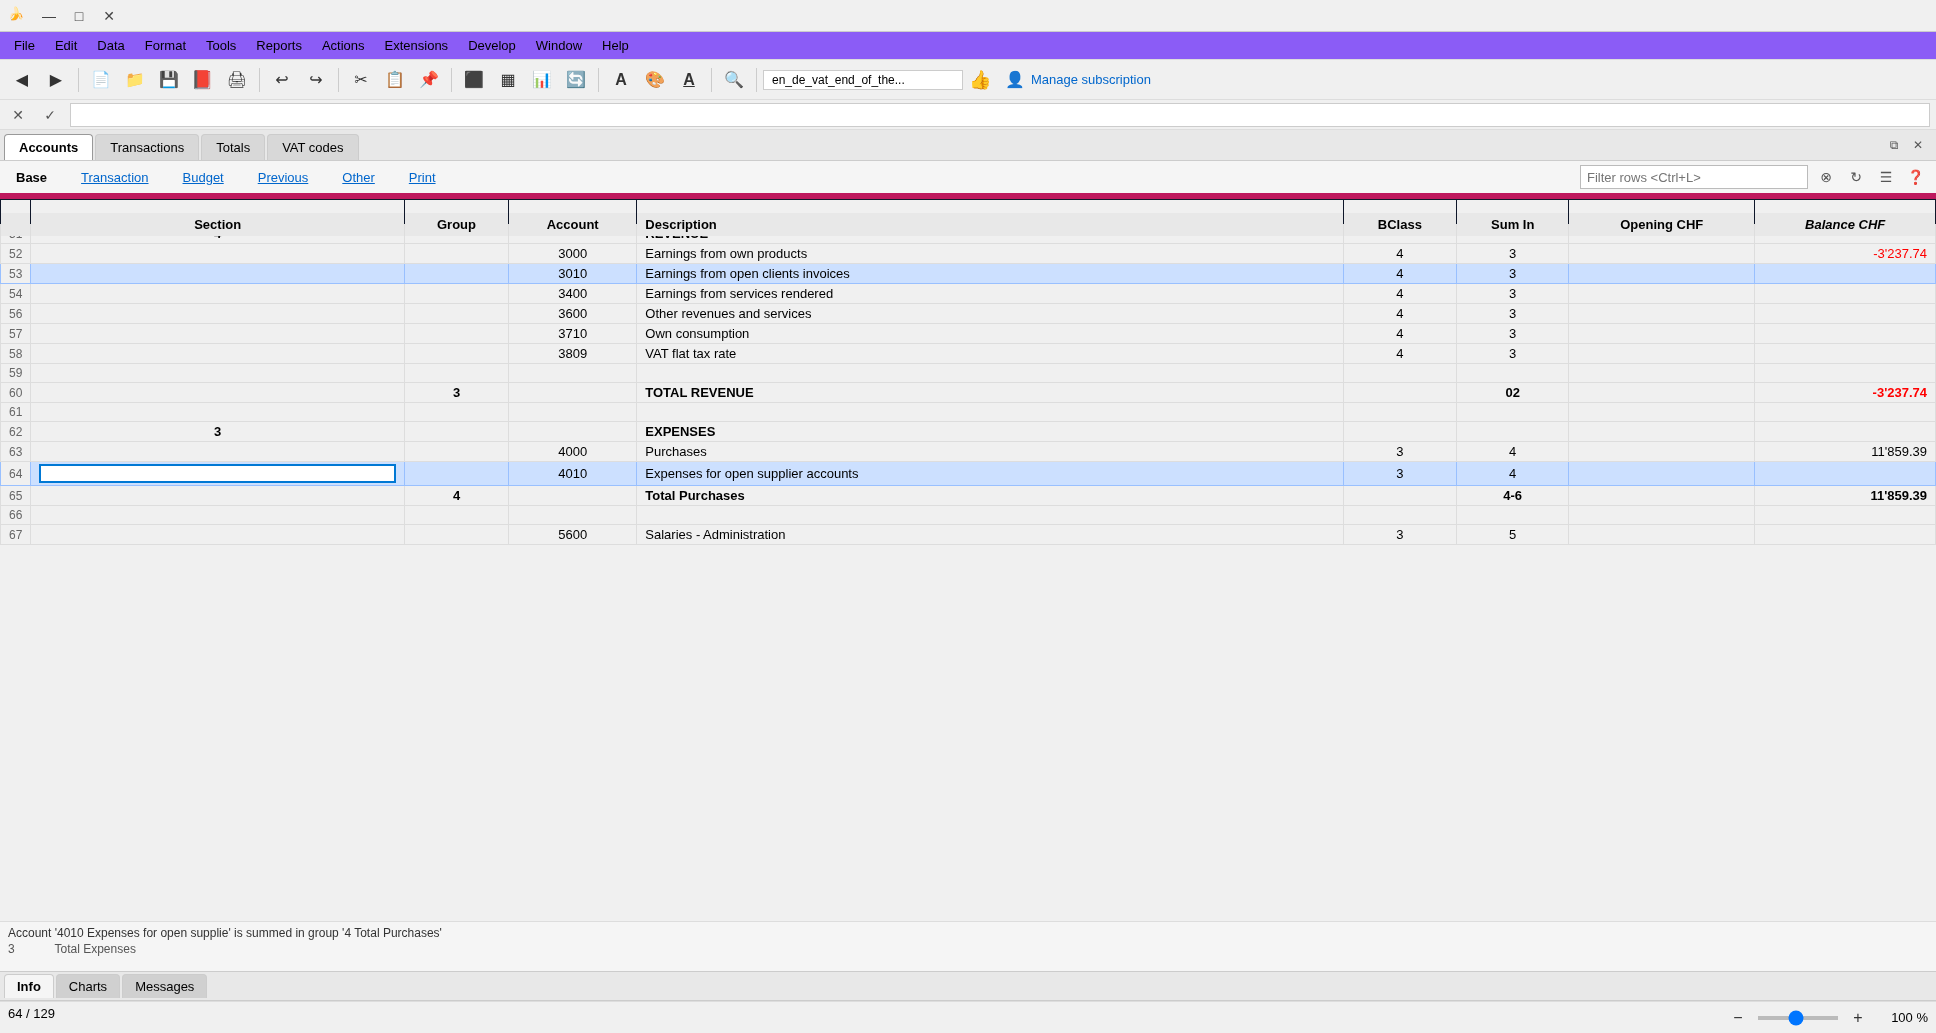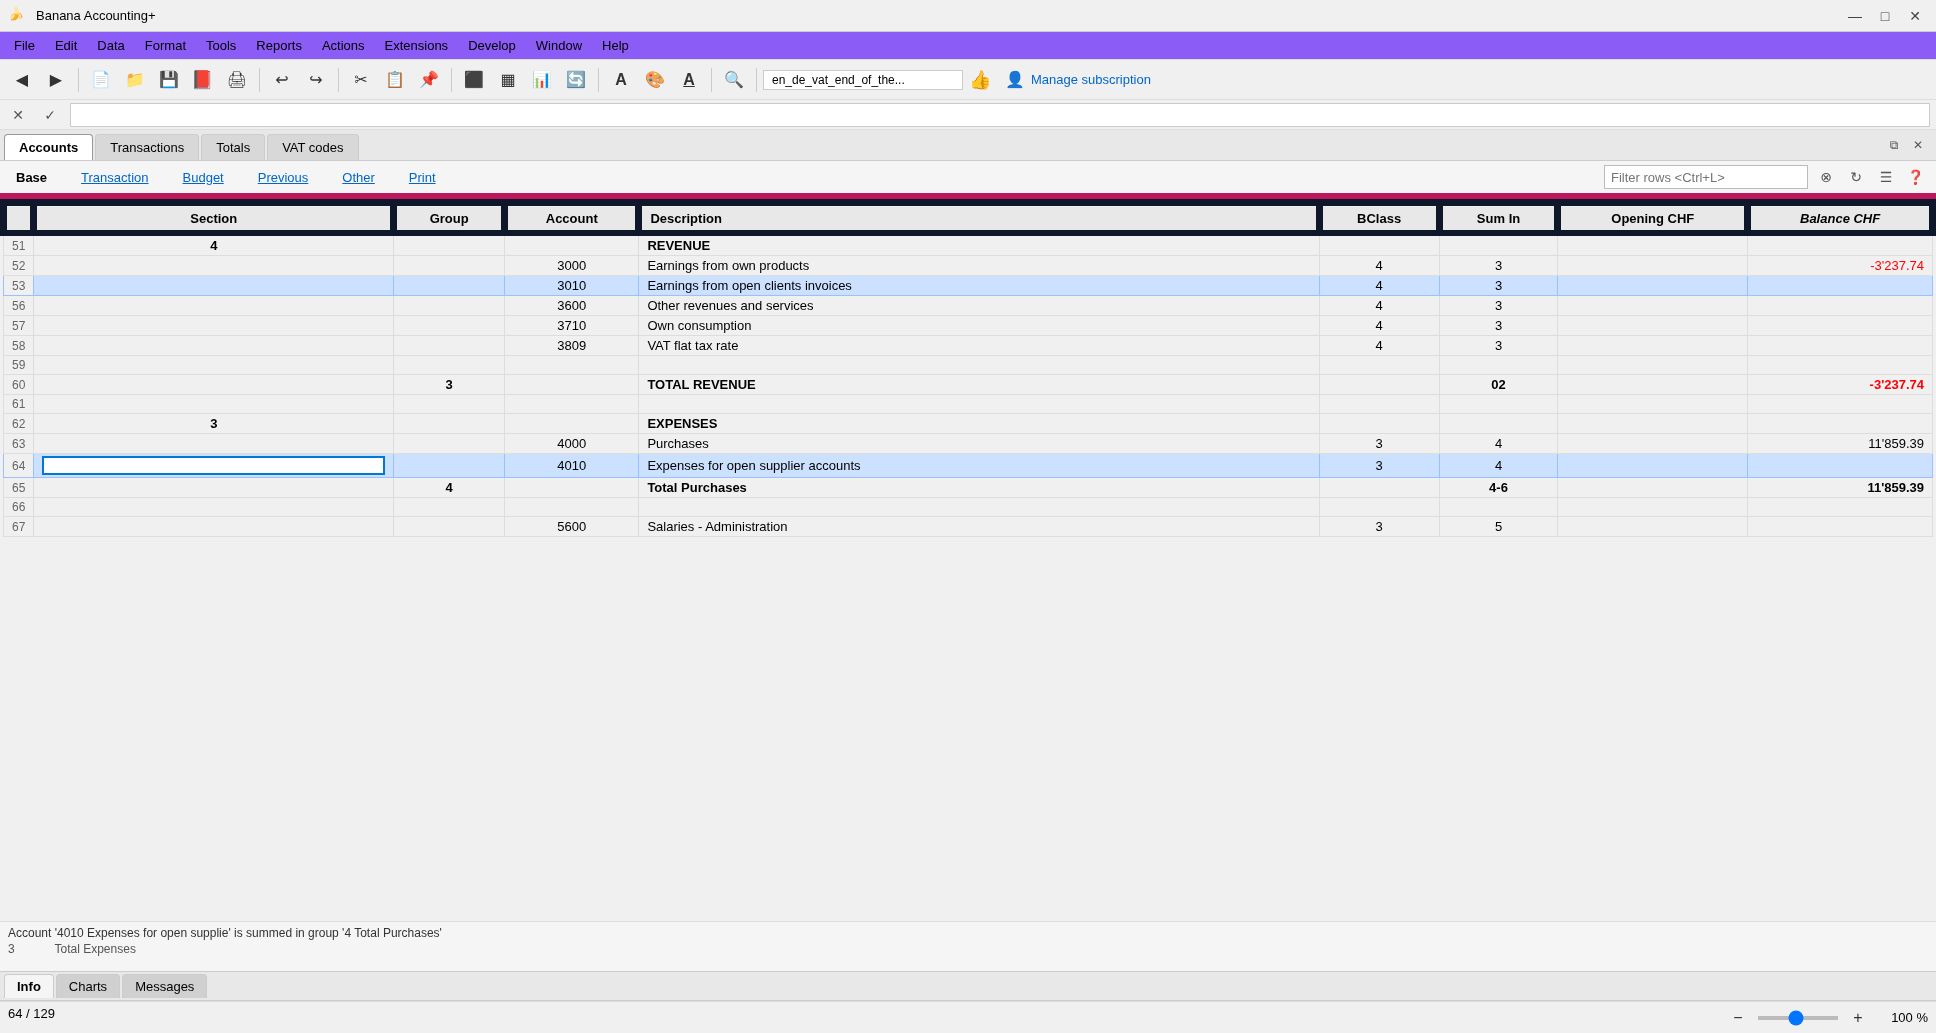--- a/index.html
+++ b/index.html
@@ -124,41 +124,41 @@
     }
     .sub-nav-item.plain { color: #000; text-decoration: none; font-weight: bold; cursor: default; }
     .sub-nav-filter {
       margin-left: auto;
       display: flex;
       align-items: center;
       gap: 6px;
     }
     .filter-input {
       border: 1px solid #bbb; padding: 2px 6px; font-size: 13px;
-      background: white; height: 24px; width: 204px; color: #999;
+      background: white; height: 24px; width: 228px; color: #999;
     }
     .sub-nav-icon-btn {
       width: 24px; height: 24px; border: none; background: transparent;
       cursor: pointer; display: flex; align-items: center; justify-content: center;
       font-size: 14px; color: #555;
     }
     table {
       border-collapse: collapse;
       width: 100%;
       font-size: 13px;
     }
     thead th {
       background: #e8e8e8;
-      border: 7px solid #0f172a;
+      border: 1px solid #0f172a;
       padding: 4px 8px;
       text-align: center;
       font-weight: bold;
       white-space: nowrap;
       position: sticky;
-      top: 4px;
+      top: 13px;
       z-index: 5;
     }
     tbody td {
       border: 1px solid #ddd;
       padding: 2px 8px;
       white-space: nowrap;
     }
     tbody tr.selected { background: #cce0ff; }
     tbody tr.selected td { border-color: #99c0ff; }
     .row-num {
@@ -255,21 +255,20 @@
     .table-wrapper::-webkit-scrollbar-track { background: #f0f0f0; }
     .table-wrapper::-webkit-scrollbar-thumb { background: #ccc; border-radius: 4px; }
   </style>
 </head>
 <body>
 
 <div class="app-wrapper">
 
   <div class="title-bar">
     <span class="title-bar-logo">🍌</span>
-    <span class="title-bar-title">Banana Accounting+</span>
     <div class="title-bar-controls">
       <button class="title-bar-btn">—</button>
       <button class="title-bar-btn">□</button>
       <button class="title-bar-btn close">✕</button>
     </div>
   </div>
 
   <div class="menu-bar">
     <span class="menu-item">File</span>
     <span class="menu-item">Edit</span>
@@ -400,20 +399,31 @@
               <td class="text-center"></td>
               <td class="text-center"></td>
               <td class="text-center">3010</td>
               <td class="">Earnings from open clients invoices</td>
               <td class="text-center">4</td>
               <td class="text-center">3</td>
               <td class="text-right"></td>
               <td class="text-right"></td>
             </tr>
             <tr>
+              <td class="row-num">54</td>
+              <td class="text-center"></td>
+              <td class="text-center"></td>
+              <td class="text-center">3400</td>
+              <td class="">Earnings from services rendered</td>
+              <td class="text-center">4</td>
+              <td class="text-center">3</td>
+              <td class="text-right"></td>
+              <td class="text-right"></td>
+            </tr>
+            <tr>
               <td class="row-num">56</td>
               <td class="text-center"></td>
               <td class="text-center"></td>
               <td class="text-center">3600</td>
               <td class="">Other revenues and services</td>
               <td class="text-center">4</td>
               <td class="text-center">3</td>
               <td class="text-right"></td>
               <td class="text-right"></td>
             </tr>

